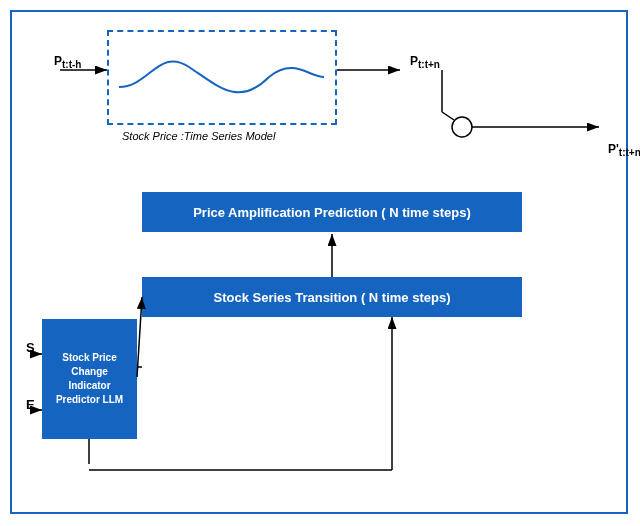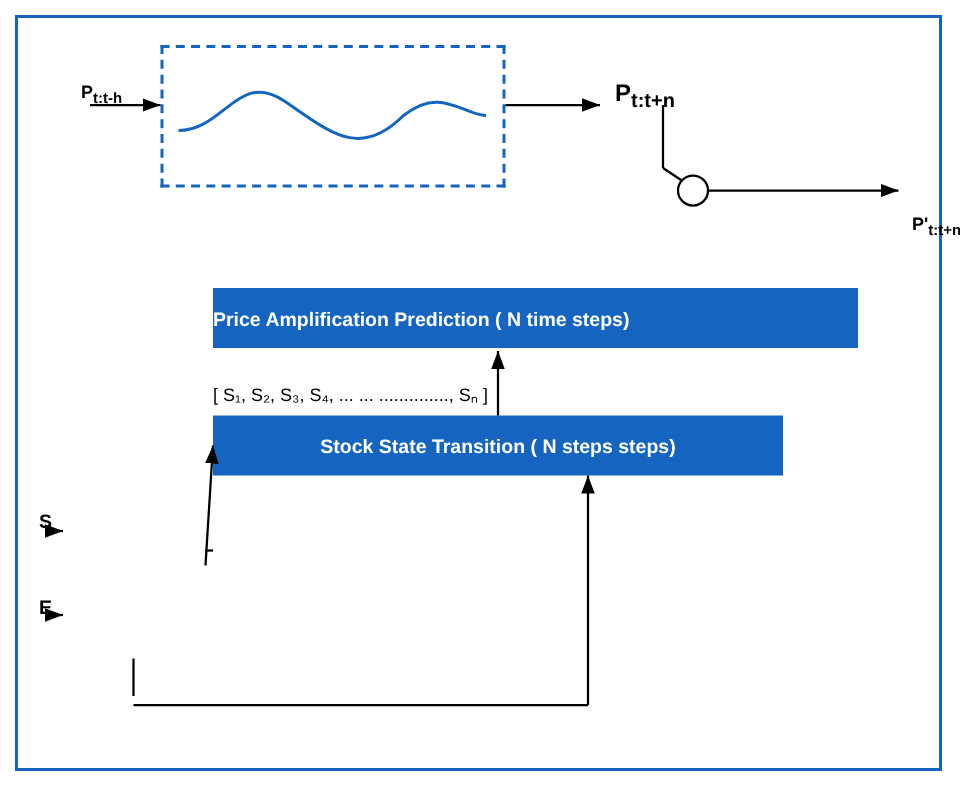--- a/index.html
+++ b/index.html
@@ -58,21 +58,21 @@
       font-size: 12px;
       color: #000;
       font-weight: bold;
       padding-left: 28px;
     }
 
     .label-pt-tn {
       position: absolute;
       top: 42px;
       left: 398px;
-      font-size: 16px;
+      font-size: 12px;
       color: #000;
       font-weight: bold;
     }
 
     .label-pt-tn-prime {
       position: absolute;
       top: 110px;
       left: 596px;
       font-size: 12px;
       color: #000;
@@ -87,26 +87,26 @@
       left: 80px;
       font-size: 12px;
       color: #000;
     }
 
     
     .price-amp-box {
       position: absolute;
       top: 180px;
       left: 130px;
-      width: 430px;
+      width: 380px;
       height: 40px;
       background: #1565C0;
       display: flex;
       align-items: center;
-      justify-content: flex-start;
+      justify-content: center;
     }
 
     .price-amp-label {
       color: #fff;
       font-size: 13px;
       font-weight: bold;
     }
 
     
     .formula2 {
@@ -200,44 +200,47 @@
 <body>
 
 <div class="outer-border">
 
   <div class="ts-box"></div>
 
   <svg class="ts-wave" viewBox="0 0 226 91">
     <path d="M 10 55 C 40 55, 50 15, 80 35 C 110 55, 130 75, 160 45 C 185 25, 200 45, 215 45" fill="none" stroke="#1565C0" stroke-width="2"></path>
   </svg>
 
+  <div class="ts-label">Stock Price :Time Series Model</div>
 
   <div class="label-ptt-h">
     <span>P</span><sub>t:t-h</sub>
   </div>
 
   <div class="label-pt-tn">
     <span>P</span><sub>t:t+n</sub>
   </div>
 
   <div class="label-pt-tn-prime">
     <span>P'</span><sub>t:t+n</sub>
   </div>
 
 
   <div class="price-amp-box">
     <span class="price-amp-label">Price Amplification Prediction ( N time steps)</span>
   </div>
 
-  <div class="formula2">[ S₁,  S₂,  S₃,  S₄, ...  ... .............., Sₙ ]</div>
 
   <div class="sst-box">
-    <span class="sst-label">Stock State Transition   ( N steps steps)</span>
-  </div>
-
+    <span class="sst-label">Stock Series Transition   ( N time steps)</span>
+  </div>
+
+  <div class="llm-box">
+    <span class="llm-label">Stock Price<br>Change<br>Indicator<br>Predictor LLM</span>
+  </div>
 
   <div class="label-s">S</div>
 
   <div class="label-e">E</div>
 
 
   <svg class="arrows-svg" viewBox="0 0 618 504">
     <defs>
       <marker id="arrowhead" markerWidth="8" markerHeight="6" refX="8" refY="3" orient="auto">
         <polygon points="0 0, 8 3, 0 6" fill="#000"></polygon>

